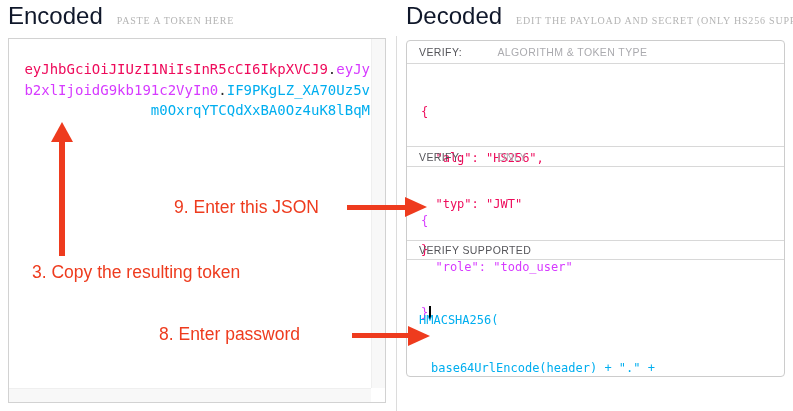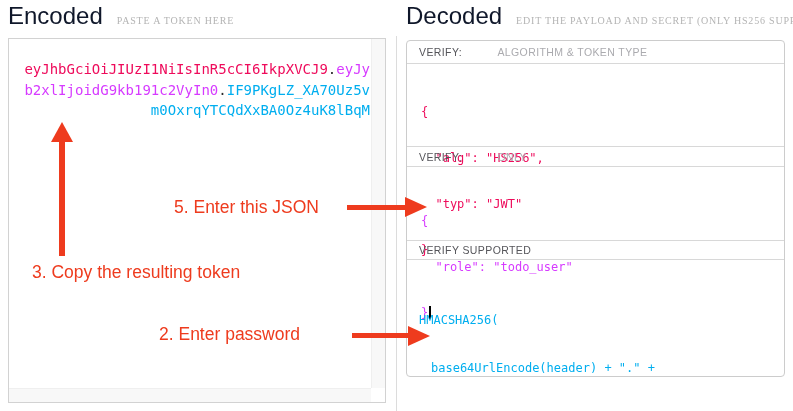--- a/index.html
+++ b/index.html
@@ -126,25 +126,25 @@
     </div>
     <div id="verify-body" class="code">
       <div>HMACSHA256(</div>
       <div class="indent">base64UrlEncode(header) + "." +</div>
       
       
       
     </div>
   </div>
 
-  <div class="anno" style="left:174px; top:197px;">5. Enter this JSON</div>
+  <div class="anno" style="left:174px; top:197px;">9. Enter this JSON</div>
   <div class="aline" style="left:347px; top:205px; width:59px; height:5px;"></div>
   <div class="ahead-right" style="left:405px; top:197px;"></div>
 
   <div class="ahead-up" style="left:51px; top:122px;"></div>
   <div class="aline" style="left:59px; top:141px; width:6px; height:115px;"></div>
   <div class="anno" style="left:32px; top:262px;">3. Copy the resulting token</div>
 
-  <div class="anno" style="left:159px; top:324px;">2. Enter password</div>
+  <div class="anno" style="left:159px; top:324px;">8. Enter password</div>
   <div class="aline" style="left:352px; top:333px; width:57px; height:5px;"></div>
   <div class="ahead-right" style="left:408px; top:326px;"></div>
 
 </div>
 
 </body></html>

